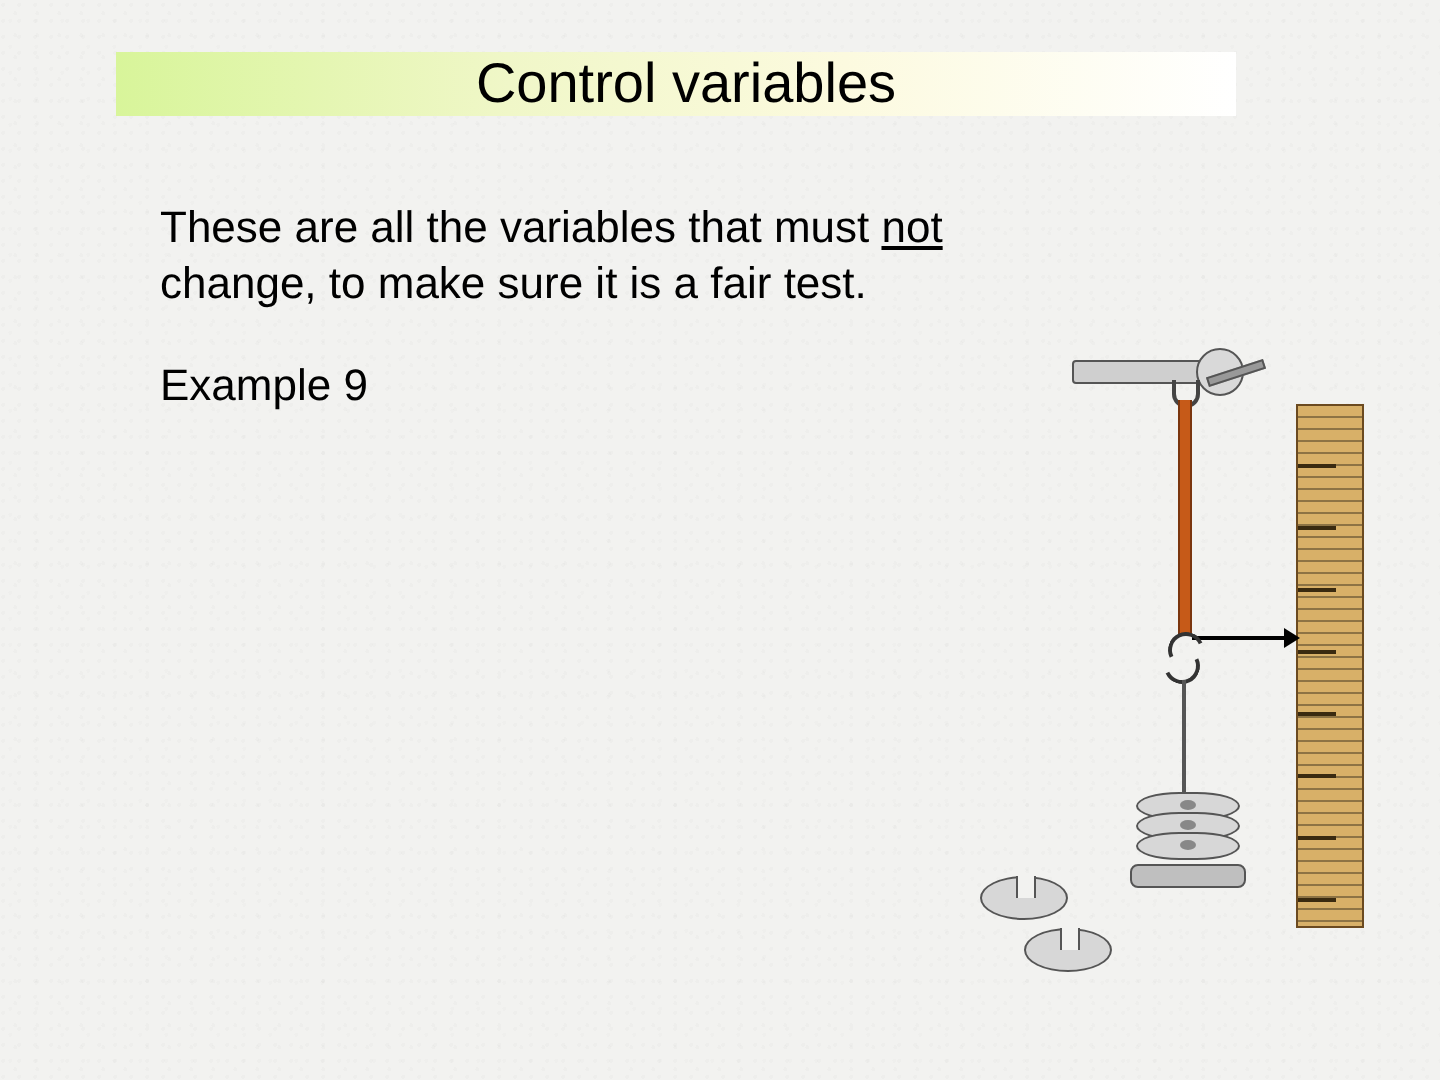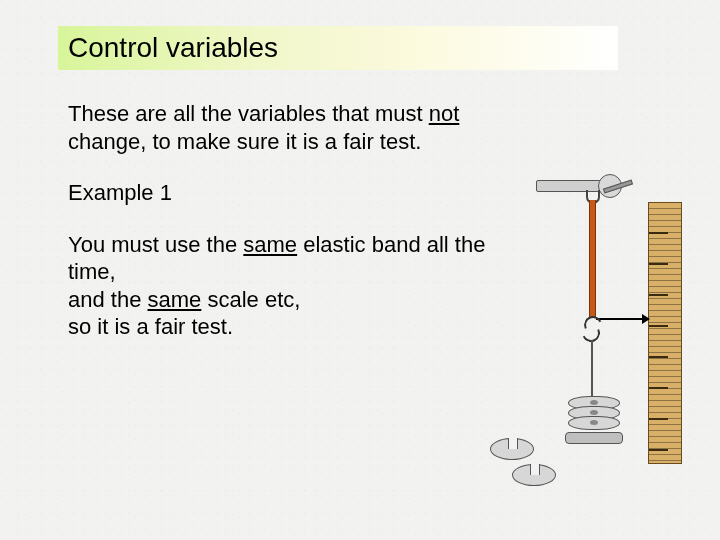--- a/index.html
+++ b/index.html
@@ -19,34 +19,35 @@
       radial-gradient(circle at 20% 30%, rgba(0,0,0,0.015) 0 1px, transparent 1px),
       radial-gradient(circle at 70% 60%, rgba(0,0,0,0.015) 0 1px, transparent 1px),
       radial-gradient(circle at 40% 80%, rgba(0,0,0,0.012) 0 1px, transparent 1px);
     background-size: 8px 8px, 11px 11px, 13px 13px;
   }
   .title-bar {
     position: absolute;
     left: 58px;
     top: 26px;
     width: 560px;
-    height: 44px;
+    height: 32px;
     background: linear-gradient(90deg, #d8f59a 0%, #f0f7c8 35%, #fcfadf 65%, #ffffff 100%);
     display: flex;
     align-items: center;
     padding-left: 10px;
     box-sizing: border-box;
+    justify-content: center;
   }
   .title-text {
     font-size: 28px;
     color: #000;
   }
   .body {
     position: absolute;
-    left: 68px;
+    left: 80px;
     top: 100px;
     width: 430px;
     font-size: 22px;
     line-height: 1.25;
     color: #000;
   }
   .para {
     margin-bottom: 24px;
   }
   .u { text-decoration: underline; }
@@ -251,28 +252,23 @@
   <div class="title-bar">
     <span class="title-text">Control variables</span>
   </div>
 
   <div class="body">
 
     <div class="para">
       <span>These are all the variables that must </span><span class="u">not</span><span> change, to make sure it is a fair test.</span>
     </div>
 
-    <div class="para">Example 1</div>
-
-
-    <div class="para">
-      <span>You must use the </span><span class="u">same</span><span> elastic band all the time,</span><br>
-      <span>and the </span><span class="u">same</span><span> scale etc,</span><br>
-      <span>so it is a fair test.</span>
-    </div>
+    <div class="para">Example 9</div>
+
+
 
   </div>
 
   <div class="fig">
     <div class="ruler"></div>
     <div class="pointer"></div>
 
     <div class="clamp">
       <div class="clamp-bar"></div>
       <div class="clamp-knob"></div>

